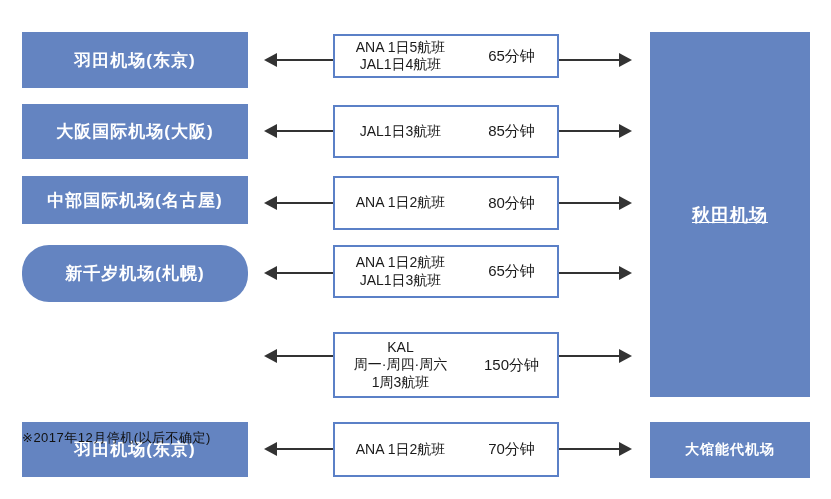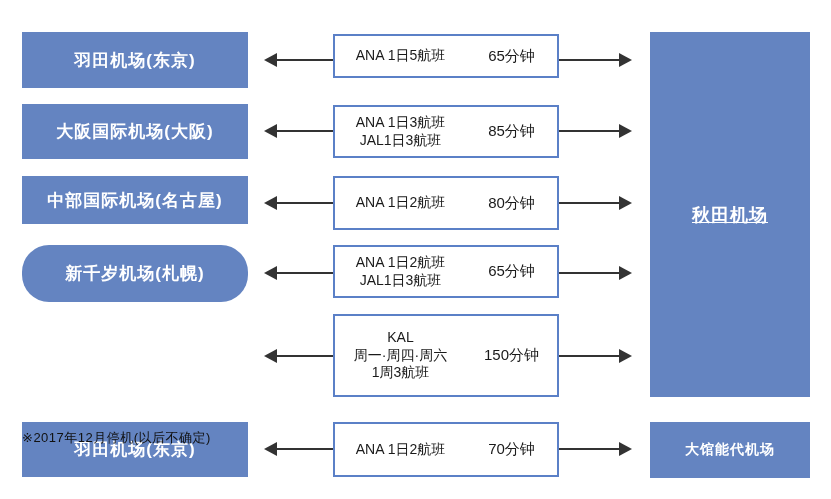--- a/index.html
+++ b/index.html
@@ -27,21 +27,21 @@
     position:absolute; left:333px; width:226px;
     background:#fff; border:2px solid var(--border_blue,#5b80c7);
     box-sizing:border-box;
     display:flex; align-items:center;
     color:var(--text_dark,#1a1a1a);
   }
   .m1 { top:34px;  height:44px; }
   .m2 { top:105px; height:53px; }
   .m3 { top:176px; height:54px; }
   .m4 { top:245px; height:53px; }
-  .m5 { top:314px; height:83px; }
+  .m5 { top:332px; height:66px; }
   .m6 { top:422px; height:55px; }
   .flights { width:59%; text-align:center; font-size:14px; line-height:1.25; }
   .fl:empty { display:none; }
   .time { width:41%; text-align:center; font-size:15px; }
 
   
   .arrow-left { position:absolute; left:264px; width:69px; height:16px; }
   .arrow-left::after { content:""; position:absolute; left:9px; right:0; top:7px; height:2px; background:var(--arrow,#333); }
   .arrow-left::before { content:""; position:absolute; left:0; top:1px;
     border-top:7px solid transparent; border-bottom:7px solid transparent;
@@ -89,27 +89,27 @@
   </div>
   <div class="lbox r6">
     <span>羽田机场(东京)</span>
   </div>
 
   <div class="note">※2017年12月停机(以后不确定)</div>
 
   <div class="mbox m1">
     <div class="flights">
       <div class="fl">ANA 1日5航班</div>
+      <div class="fl">JAL1日4航班</div>
 
     </div>
     <div class="time">65分钟</div>
   </div>
   <div class="mbox m2">
     <div class="flights">
-      <div class="fl">ANA 1日3航班</div>
       <div class="fl">JAL1日3航班</div>
 
     </div>
     <div class="time">85分钟</div>
   </div>
   <div class="mbox m3">
     <div class="flights">
       <div class="fl">ANA 1日2航班</div>
 
     </div>

